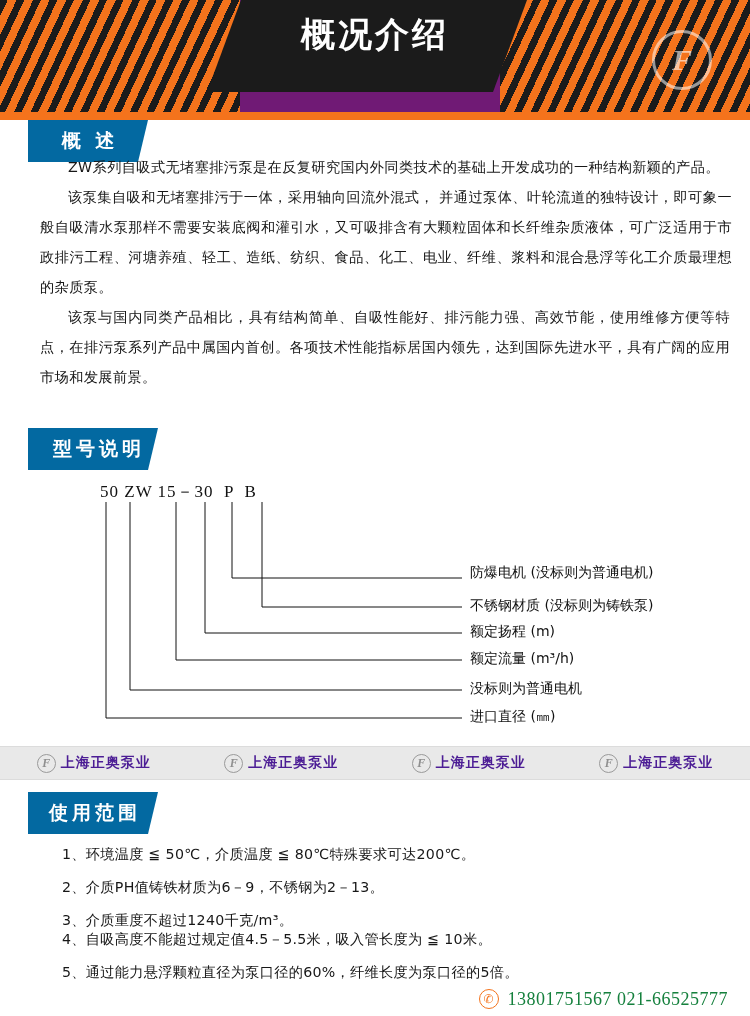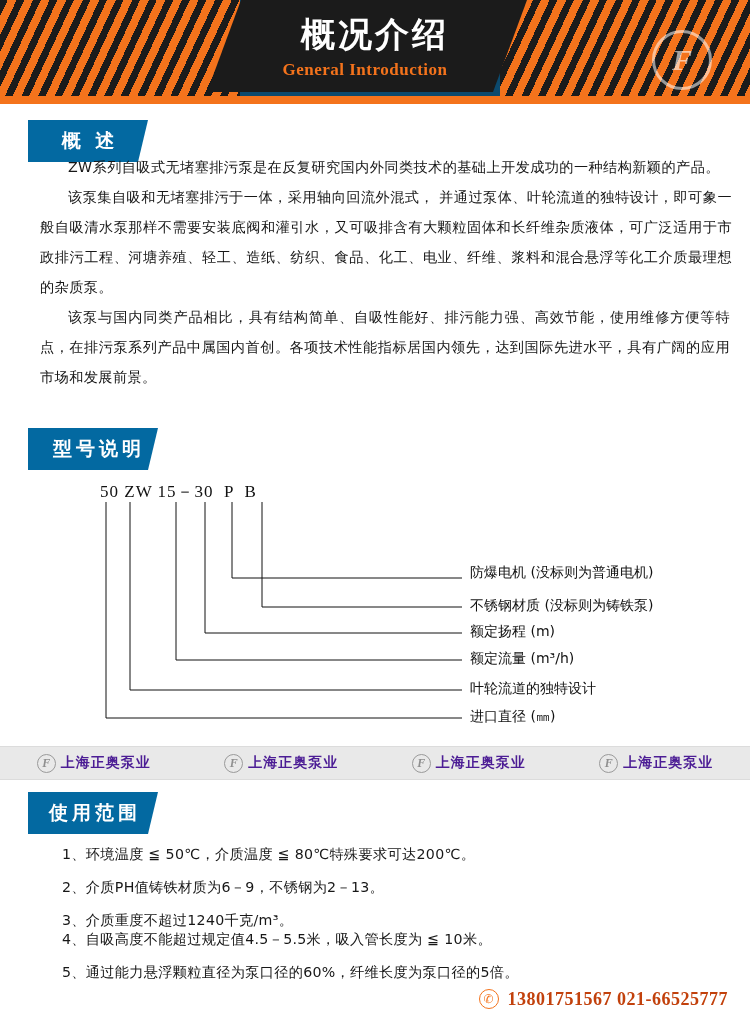--- a/index.html
+++ b/index.html
@@ -6,22 +6,22 @@
   html, body { margin:0; padding:0; }
   body {
     width:750px; height:1016px; position:relative;
     background:#ffffff;
     font-family:"Liberation Sans", sans-serif;
     overflow:hidden;
   }
 
   
   .banner {
-    position:relative; width:750px; height:104px;
-    background:#0c4a6e;
+    position:relative; width:750px; height:120px;
+    background:#701a75;
     overflow:hidden;
   }
   .banner .stripes-left {
     position:absolute; left:0; top:0; width:240px; height:112px;
     background:repeating-linear-gradient(115deg,
        #1b1b1b 0px, #1b1b1b 7px, #f4731c 7px, #f4731c 15px);
   }
   .banner .stripes-right {
     position:absolute; right:0; top:0; width:250px; height:112px;
     background:repeating-linear-gradient(115deg,
@@ -142,32 +142,31 @@
     display:flex; align-items:center; justify-content:flex-end;
     padding-right:22px; gap:9px;
   }
   .phone-icon {
     width:20px; height:20px; border:1.8px solid #f4731c; border-radius:50%;
     color:#f4731c; font-size:12px;
     display:flex; align-items:center; justify-content:center;
   }
   .footer-phones {
     font-family:"Liberation Serif", serif;
-    font-size:18px; font-weight:bold; color:#c2410c; letter-spacing:0.5px;
+    font-size:18px; font-weight:normal; color:#15803d; letter-spacing:0.5px;
   }
 </style>
 </head>
 <body>
 
 <div class="banner">
   <div class="stripes-left"></div>
   <div class="stripes-right"></div>
   <div class="center-block"></div>
   <div class="title-cn">概况介绍</div>
-  <div class="title-en">General  Introduction</div>
   <div class="logo-ghost">F</div>
   <div class="bottom-bar"></div>
 </div>
 
 <div class="sec-head" style="left:28px; top:120px; width:120px;">概    述</div>
 
 <div class="para" style="left:40px; top:152px; width:690px; text-indent:28px;">ZW系列自吸式无堵塞排污泵是在反复研究国内外同类技术的基础上开发成功的一种结构新颖的产品。</div>
 
 <div class="para" style="left:40px; top:182px; width:692px; text-indent:28px;">该泵集自吸和无堵塞排污于一体，采用轴向回流外混式，  并通过泵体、叶轮流道的独特设计，即可象一般自吸清水泵那样不需要安装底阀和灌引水，又可吸排含有大颗粒固体和长纤维杂质液体，可广泛适用于市政排污工程、河塘养殖、轻工、造纸、纺织、食品、化工、电业、纤维、浆料和混合悬浮等化工介质最理想的杂质泵。</div>
 
@@ -191,21 +190,21 @@
     <path d="M130,502 L130,690 L462,690"></path>
 
     <path d="M106,502 L106,718 L462,718"></path>
   </g>
 </svg>
 
 <div class="legend" style="left:470px; top:564px;">防爆电机 (没标则为普通电机)</div>
 <div class="legend" style="left:470px; top:597px;">不锈钢材质 (没标则为铸铁泵)</div>
 <div class="legend" style="left:470px; top:623px;">额定扬程 (m)</div>
 <div class="legend" style="left:470px; top:650px;">额定流量 (m³/h)</div>
-<div class="legend" style="left:470px; top:680px;">叶轮流道的独特设计</div>
+<div class="legend" style="left:470px; top:680px;">没标则为普通电机</div>
 <div class="legend" style="left:470px; top:708px;">进口直径 (㎜)</div>
 
 <div class="wm-strip" style="top:746px;">
   <div class="wm-item">
     <span class="wm-badge">F</span>
     <span class="wm-text">上海正奥泵业</span>
   </div>
   <div class="wm-item">
     <span class="wm-badge">F</span>
     <span class="wm-text">上海正奥泵业</span>

